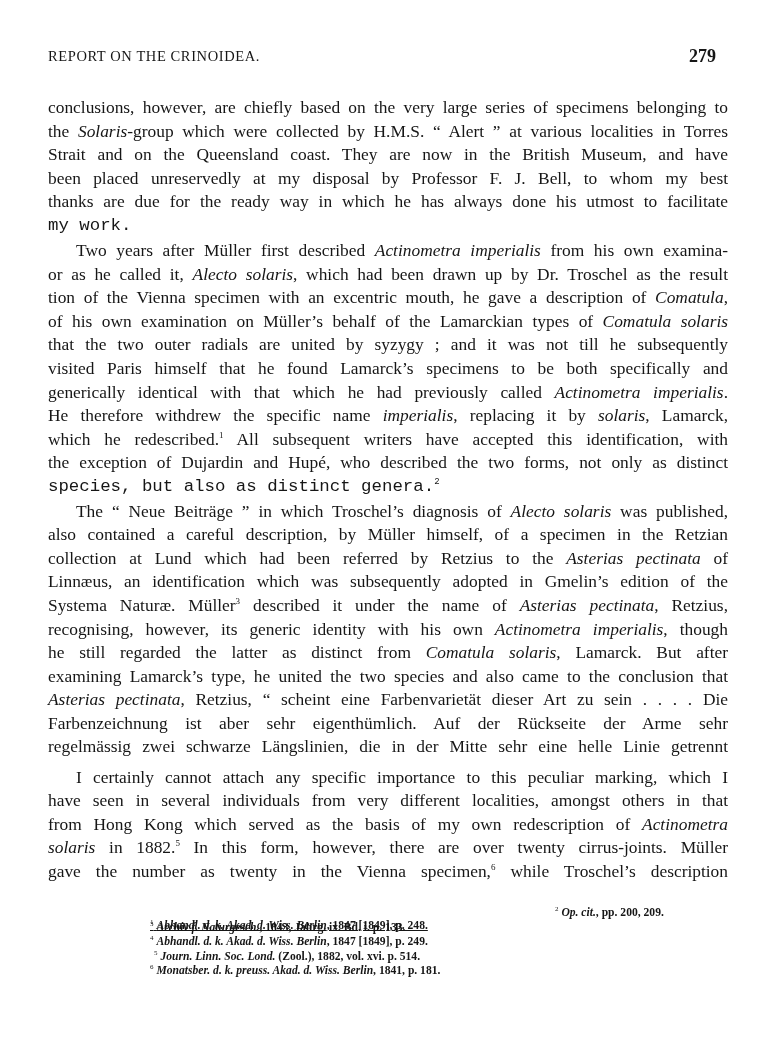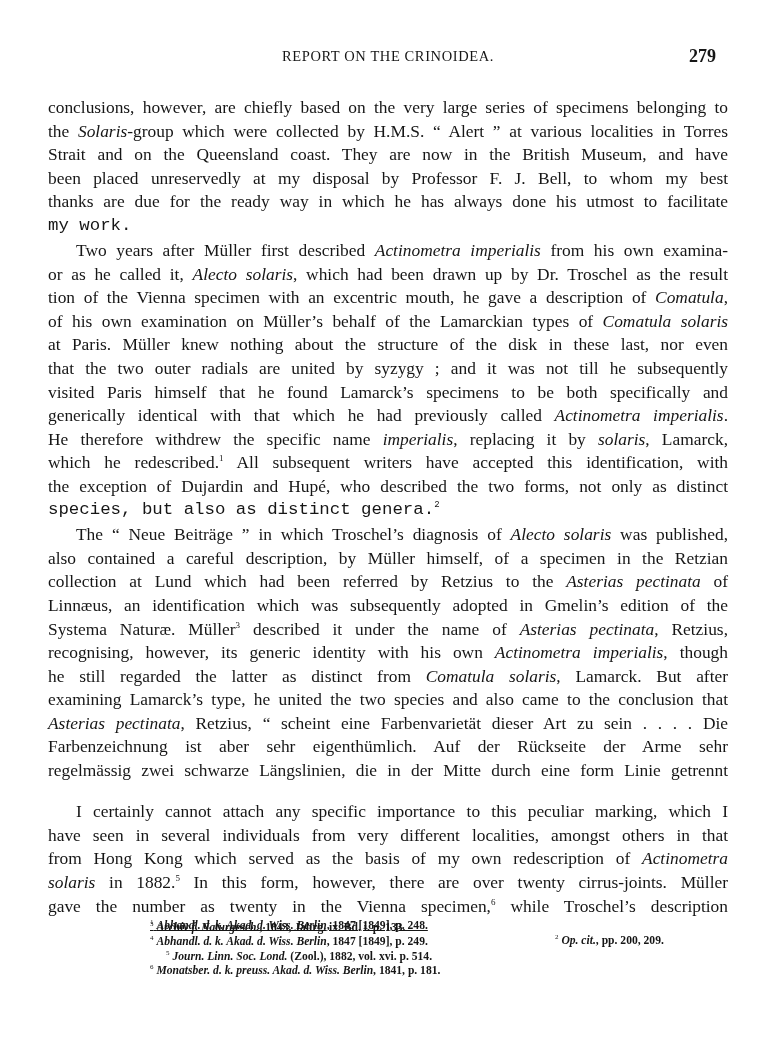--- a/index.html
+++ b/index.html
@@ -1,20 +1,20 @@
 <!DOCTYPE html>
 <html><head>
 <meta charset="utf-8">
 <style>
   html, body { margin:0; padding:0; background:#ffffff; }
   body { width:776px; height:1050px; position:relative; overflow:hidden;
          font-family:"Liberation Serif","DejaVu Serif",serif; color:#161616; }
   .page { position:absolute; left:0; top:0; width:776px; height:1050px; }
   .header { position:absolute; top:46px; left:48px; width:680px; height:24px; }
-  .running-title { position:absolute; left:0; right:0; text-align:center;
+  .running-title { position:absolute; left:0; right:0; 
                    font-size:14.5px; letter-spacing:0.6px; top:2px; }
   .page-number { position:absolute; right:12px; top:0; font-size:18px; font-weight:bold; }
   .body { position:absolute; top:88px; left:48px; width:680px; }
   .line { display:block; height:23.55px; line-height:23.55px; font-size:17.4px;
           text-align:justify; text-align-last:justify; white-space:nowrap; }
   .line.last { text-align-last:left;font-family:Liberation Mono, monospace; }
   .line.indent { padding-left:28px; }
   i { font-style:italic; }
   sup { font-size:9px; vertical-align:7px; line-height:0; }
   .footnotes { position:absolute; top:906px; left:150px; width:600px; }
@@ -38,52 +38,51 @@
         <span class="line"><span>Strait and on the Queensland coast.  They are now in the British Museum, and have</span></span>
         <span class="line"><span>been placed unreservedly at my disposal by Professor F. J. Bell, to whom my best</span></span>
         <span class="line"><span>thanks are due for the ready way in which he has always done his utmost to facilitate</span></span>
         <span class="line last"><span>my work.</span></span>
       </div>
       <div style="margin-top: 2px;">
         <span class="line indent"><span>Two years after Müller first described </span><i>Actinometra imperialis</i><span> from his own examina-</span></span>
         <span class="line"><span>or as he called it, </span><i>Alecto solaris</i><span>, which had been drawn up by Dr. Troschel as the result</span></span>
         <span class="line"><span>tion of the Vienna specimen with an excentric mouth, he gave a description of </span><i>Comatula</i><span>,</span></span>
         <span class="line"><span>of his own examination on Müller’s behalf of the Lamarckian types of </span><i>Comatula solaris</i></span>
-        <span class="line"><span>at Paris.  Müller knew nothing about the structure of the disk in these last, nor even</span></span>
         <span class="line"><span>that the two outer radials are united by syzygy ; and it was not till he subsequently</span></span>
         <span class="line"><span>visited Paris himself that he found Lamarck’s specimens to be both specifically and</span></span>
         <span class="line"><span>generically identical with that which he had previously called </span><i>Actinometra imperialis</i><span>.</span></span>
         <span class="line"><span>He therefore withdrew the specific name </span><i>imperialis</i><span>, replacing it by </span><i>solaris</i><span>, Lamarck,</span></span>
         <span class="line"><span>which he redescribed.</span><sup>1</sup><span>  All subsequent writers have accepted this identification, with</span></span>
         <span class="line"><span>the exception of Dujardin and Hupé, who described the two forms, not only as distinct</span></span>
         <span class="line last"><span>species, but also as distinct genera.</span><sup>2</sup></span>
       </div>
       <div style="margin-top: 1.5px;">
         <span class="line indent"><span>The “ Neue Beiträge ” in which Troschel’s diagnosis of </span><i>Alecto solaris</i><span> was published,</span></span>
         <span class="line"><span>also contained a careful description, by Müller himself, of a specimen in the Retzian</span></span>
         <span class="line"><span>collection at Lund which had been referred by Retzius to the </span><i>Asterias pectinata</i><span> of</span></span>
         <span class="line"><span>Linnæus, an identification which was subsequently adopted in Gmelin’s edition of the</span></span>
         <span class="line"><span>Systema Naturæ.  Müller</span><sup>3</sup><span> described it under the name of </span><i>Asterias pectinata</i><span>, Retzius,</span></span>
         <span class="line"><span>recognising, however, its generic identity with his own </span><i>Actinometra imperialis</i><span>, though</span></span>
         <span class="line"><span>he still regarded the latter as distinct from </span><i>Comatula solaris</i><span>, Lamarck.  But after</span></span>
         <span class="line"><span>examining Lamarck’s type, he united the two species and also came to the conclusion that</span></span>
         <span class="line"><i>Asterias pectinata</i><span>, Retzius, “ scheint eine Farbenvarietät dieser Art zu sein . . . . Die</span></span>
         <span class="line"><span>Farbenzeichnung ist aber sehr eigenthümlich.  Auf der Rückseite der Arme sehr</span></span>
-        <span class="line"><span>regelmässig zwei schwarze Längslinien, die in der Mitte durch eine form Linie getrennt</span></span>
+        <span class="line"><span>regelmässig zwei schwarze Längslinien, die in der Mitte sehr eine helle Linie getrennt</span></span>
       </div>
-      <div style="margin-top: 18px;">
+      <div style="margin-top: 7px;">
         <span class="line indent"><span>I certainly cannot attach any specific importance to this peculiar marking, which I</span></span>
         <span class="line"><span>have seen in several individuals from very different localities, amongst others in that</span></span>
         <span class="line"><span>from Hong Kong which served as the basis of my own redescription of </span><i>Actinometra</i></span>
         <span class="line"><i>solaris</i><span> in 1882.</span><sup>5</sup><span>  In this form, however, there are over twenty cirrus-joints.  Müller</span></span>
         <span class="line"><span>gave the number as twenty in the Vienna specimen,</span><sup>6</sup><span> while Troschel’s description</span></span>
       </div>
     </div>
 
   <div class="footnotes" id="footnotes">
       <div class="fn" style="top: 13px; left: 0px; text-decoration: underline;"><sup>1</sup> <i>Abhandl. d. k. Akad. d. Wiss. Berlin</i><span>, 1847 [1849], p. 248.</span></div>
       <div class="fn" style="top: 14.6px; left: 0px;"><sup>3</sup> <i>Archiv f. Naturgesch.</i><span>, 1843, Jahrg. ix. Bd. i. p. 133.</span></div>
       <div class="fn" style="top: 29.2px; left: 0px;"><sup>4</sup> <i>Abhandl. d. k. Akad. d. Wiss. Berlin</i><span>, 1847 [1849], p. 249.</span></div>
-      <div class="fn" style="top: 43.8px; left: 16px;"><sup>5</sup> <i>Journ. Linn. Soc. Lond.</i><span> (Zool.), 1882, vol. xvi. p. 514.</span></div>
+      <div class="fn" style="top: 43.8px; left: 4px;"><sup>5</sup> <i>Journ. Linn. Soc. Lond.</i><span> (Zool.), 1882, vol. xvi. p. 514.</span></div>
       <div class="fn" style="top: 58.4px; left: 0px;"><sup>6</sup> <i>Monatsber. d. k. preuss. Akad. d. Wiss. Berlin</i><span>, 1841, p. 181.</span></div>
-      <div class="fn" style="top: 0px; left: 405px; margin-top: 28px;"><sup>2</sup> <i>Op. cit.</i><span>, pp. 200, 209.</span></div>
+      <div class="fn" style="top: 0px; left: 405px;"><sup>2</sup> <i>Op. cit.</i><span>, pp. 200, 209.</span></div>
     </div>
 </div>
 
 </body></html>

